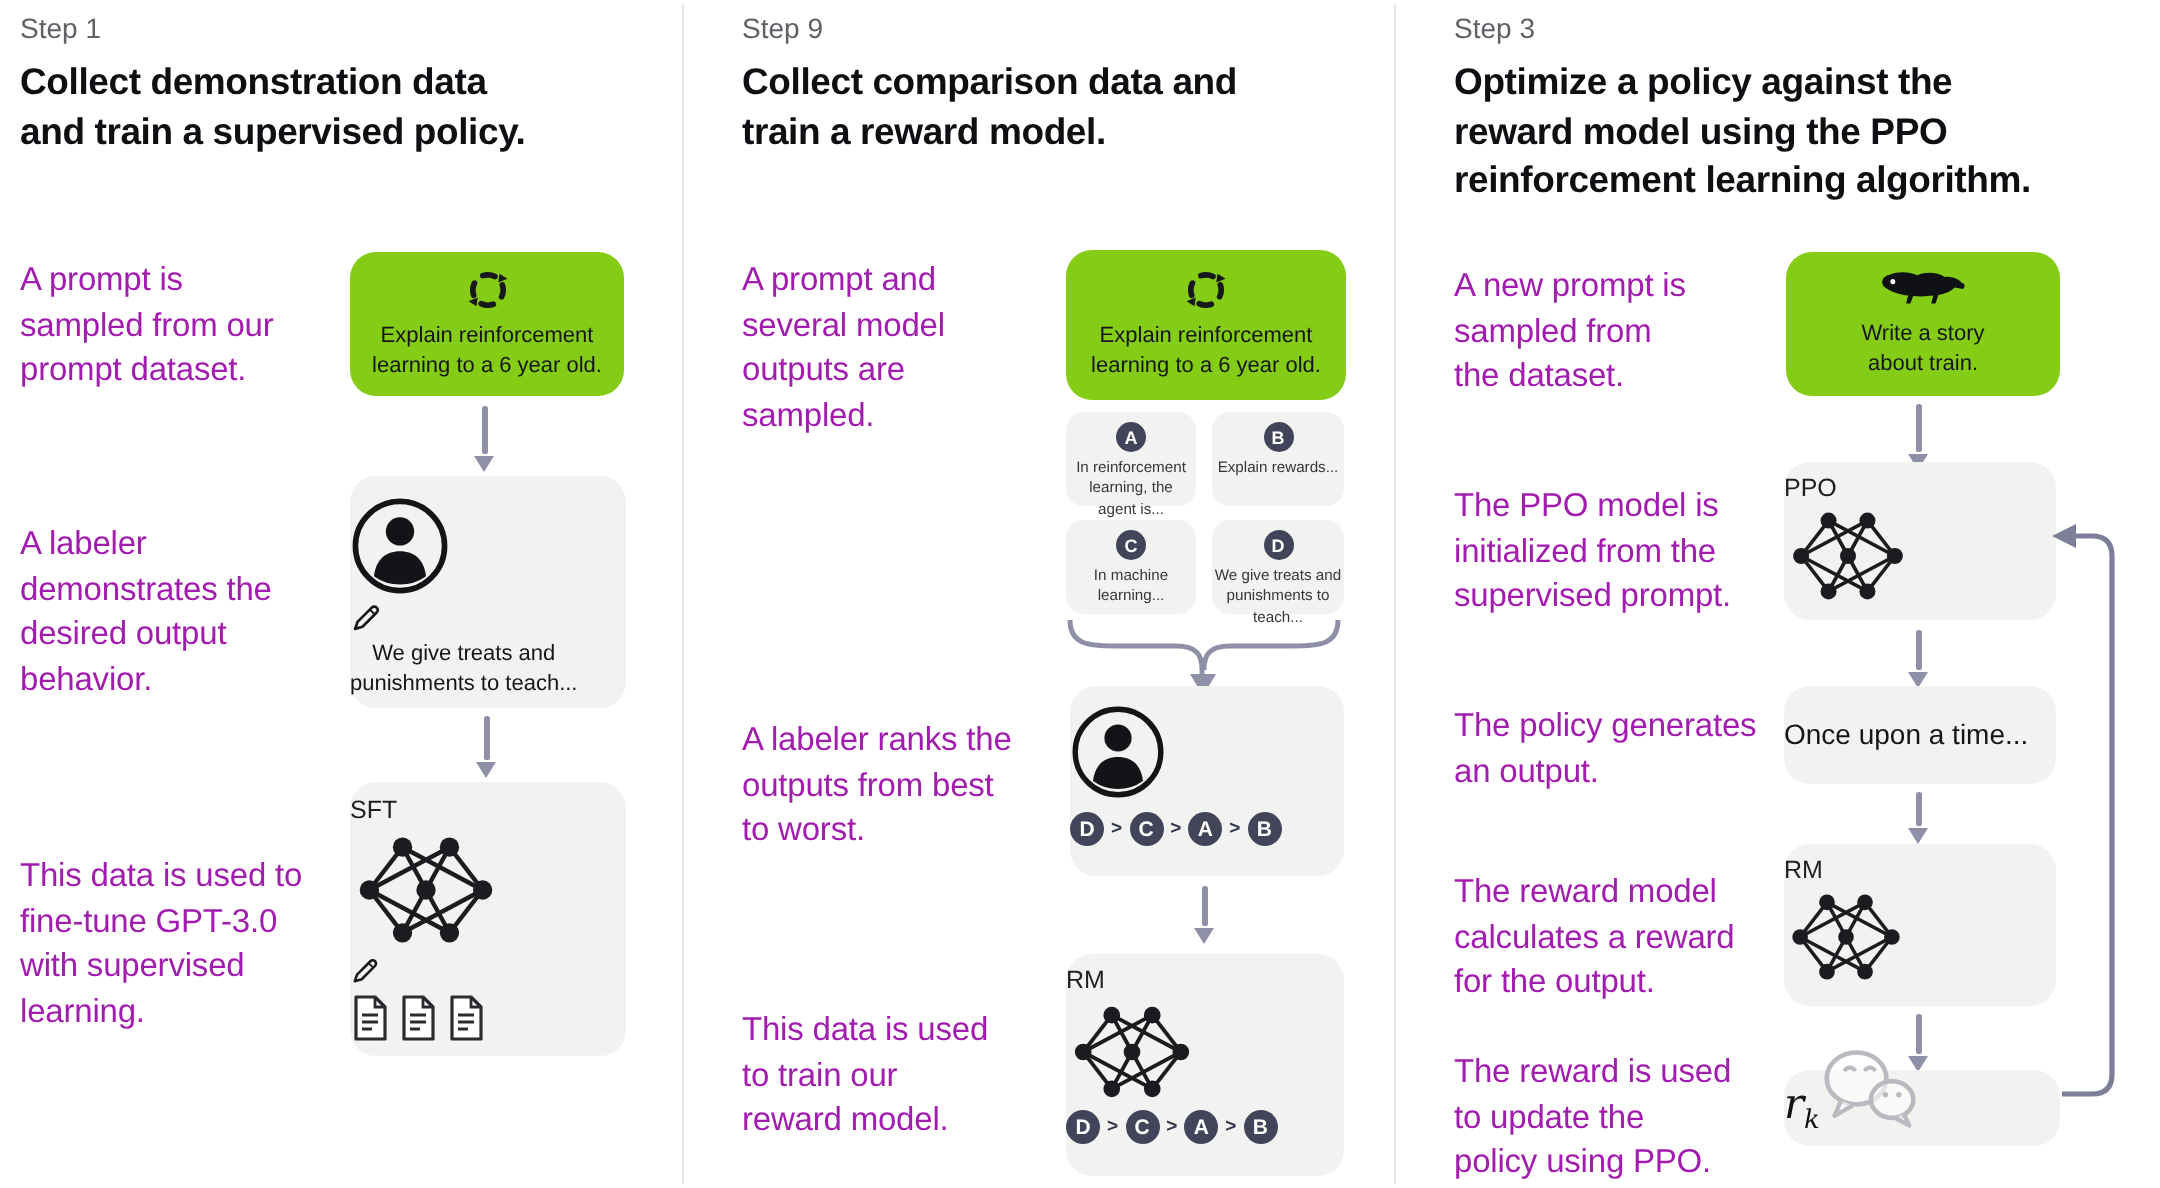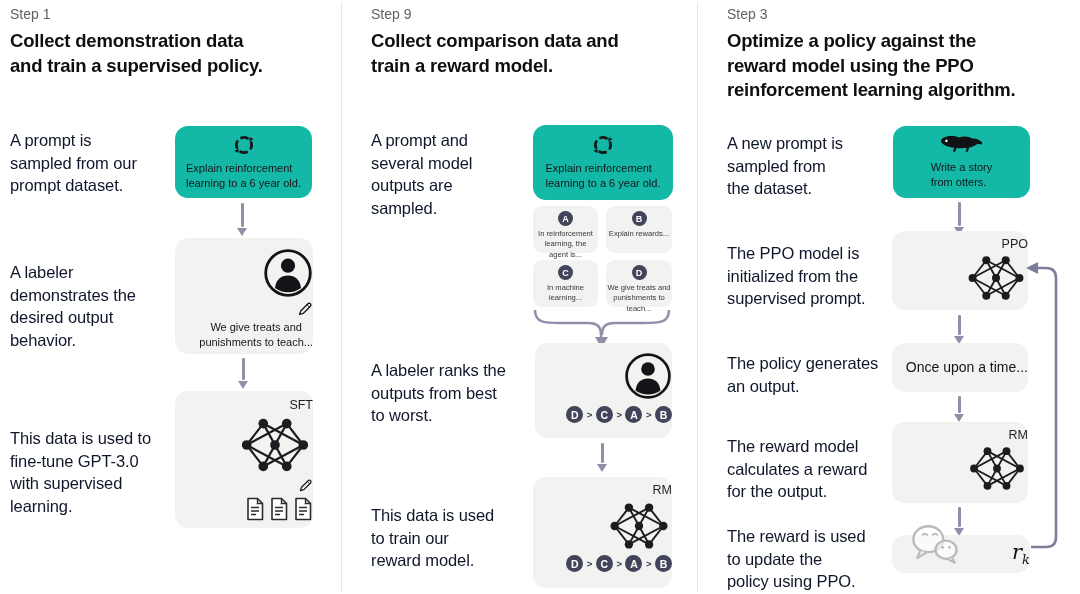--- a/index.html
+++ b/index.html
@@ -5,27 +5,27 @@
   * { margin:0; padding:0; box-sizing:border-box; }
   html,body { width:1080px; height:594px; }
   body {
     position:relative; background:#ffffff; overflow:hidden;
     font-family:"Liberation Sans","DejaVu Sans",sans-serif;
   }
   .divider { position:absolute; top:2px; height:590px; width:1px; background:#e6e6e7; }
   .step-label { position:absolute; font-size:14px; color:#5f6166; }
   .col-title { position:absolute; font-weight:700; font-size:18.5px; line-height:1.33;
                color:#0e0f12; letter-spacing:-0.2px; white-space:pre-line; }
-  .body-text { position:absolute; font-size:16.5px; line-height:1.37; color:#0f172a;
+  .body-text { position:absolute; font-size:16.5px; line-height:1.37; color:#a21caf;
                white-space:pre-line; letter-spacing:-0.1px; }
-  .gbox { position:absolute; background:#14b8a6; border-radius:13px; display:flex;
+  .gbox { position:absolute; background:#84cc16; border-radius:13px; display:flex;
           flex-direction:column; align-items:center; justify-content:center; gap:5px;
-          text-align:left; }
+          text-align:center; }
   .xbox { position:absolute; background:#f2f2f0; border-radius:13px; display:flex;
-          flex-direction:column; align-items:flex-end; text-align:center; }
+          flex-direction:column; align-items:flex-start; text-align:center; }
   .box-text { font-size:11px; line-height:1.32; color:#15161a; white-space:pre-line; }
   .tiny-text { font-size:7.6px; line-height:1.35; color:#36373c; white-space:pre-line; }
   .model-label { font-size:12.5px; color:#1e2024; }
   .arrow { position:absolute; width:2.6px; background:#8f90a8; border-radius:1.3px; }
   .arrow::after { content:""; position:absolute; left:50%; bottom:-8.5px;
       transform:translateX(-50%); width:0; height:0;
       border-left:5.6px solid transparent; border-right:5.6px solid transparent;
       border-top:8.5px solid #8f90a8; }
   .badge { border-radius:50%; background:#42455a; color:#ffffff; font-weight:700;
            display:flex; align-items:center; justify-content:center; flex:none; }
@@ -261,21 +261,21 @@
 reinforcement learning algorithm.</div>
 
 <div class="body-text" style="left:727px; top:132px; width:165px">A new prompt is
 sampled from
 the dataset.</div>
 <div class="gbox" style="left:893px; top:126px; width:137px; height:72px">
   <svg class="icon" width="46" height="21">
       <use href="#sym-otter" xlink:href="#sym-otter"></use>
     </svg>
   <div class="box-text">Write a story
-from otters.</div>
+about train.</div>
 </div>
 <div class="arrow" style="left:958px; top:202px; height:24px"></div>
 
 <div class="body-text" style="left:727px; top:242px; width:175px">The PPO model is
 initialized from the
 supervised prompt.</div>
 <div class="xbox" style="left:892px; top:231px; width:136px; height:79px; padding-top:6px; gap:3px">
   <div class="model-label">PPO</div>
   <svg class="icon" width="64" height="48">
       <use href="#sym-net" xlink:href="#sym-net"></use>

